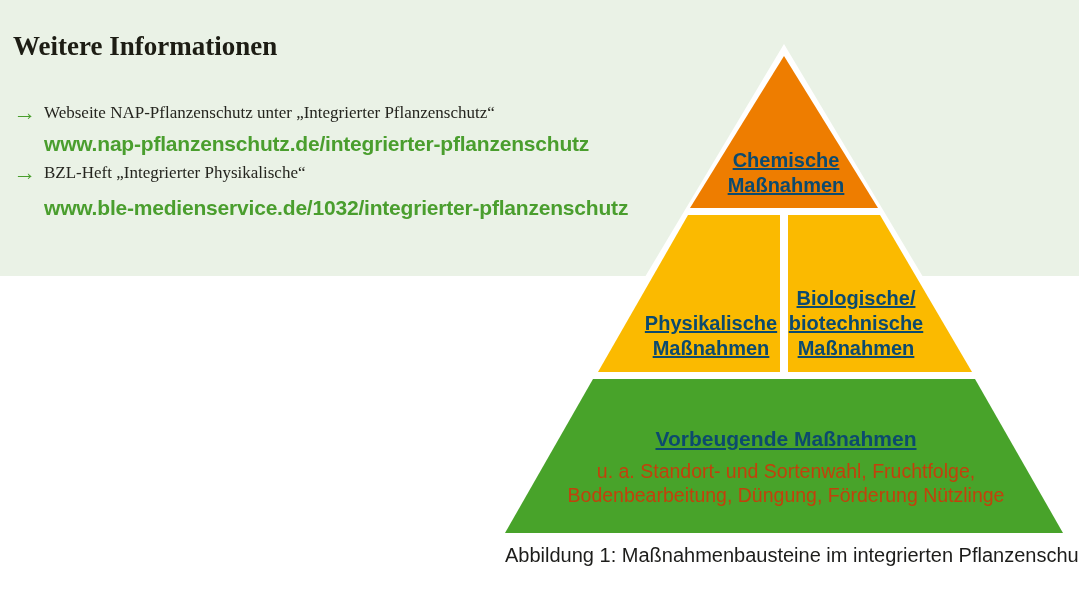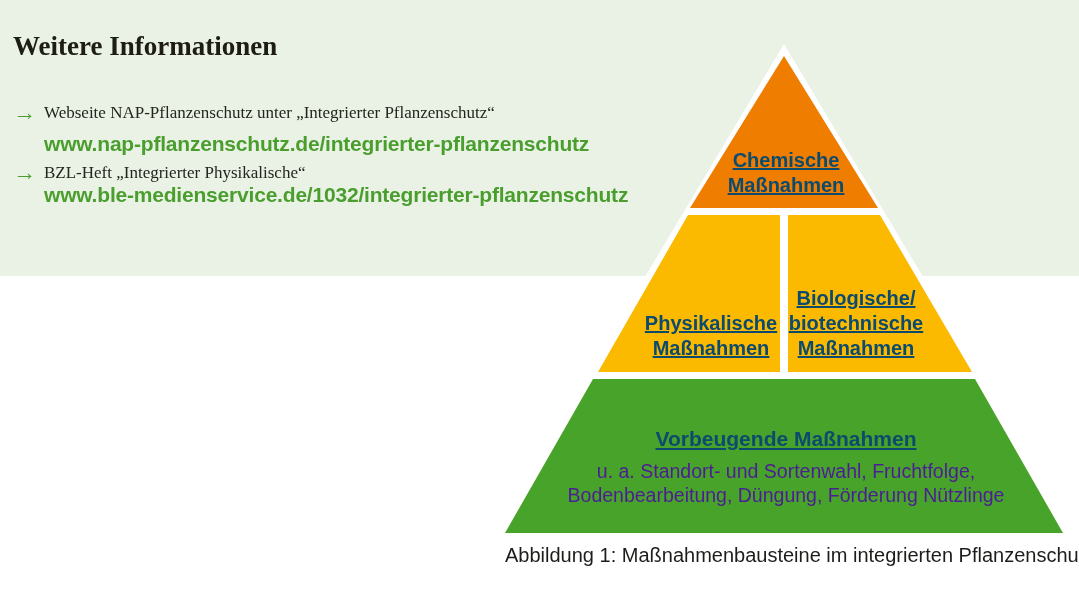--- a/index.html
+++ b/index.html
@@ -43,21 +43,21 @@
   .tier-label{
     position:absolute;transform:translateX(-50%);
     text-align:center;font-weight:bold;
     font-size:20px;line-height:25px;color:#0c4a6e;
     white-space:nowrap;
     text-decoration:underline;
   }
   .tier-sub{
     position:absolute;transform:translateX(-50%);
     text-align:center;font-weight:normal;
-    font-size:19.5px;line-height:24px;color:#4c1d95;
+    font-size:19.5px;line-height:24px;color:#c2410c;
     white-space:nowrap;
   }
   .vorb-label{font-size:21px;}
   .caption{
     position:absolute;left:505px;top:543px;
     font-size:20px;line-height:25px;color:#1d1d1b;
     white-space:nowrap;
   }
 </style>
 </head>
@@ -68,21 +68,21 @@
   <div class="band"></div>
 
   <div class="info-title">Weitere Informationen</div>
 
   <span class="arrow" style="top:98px">→</span>
   <div class="serif-line" style="top:99px">Webseite NAP-Pflanzenschutz unter „Integrierter Pflanzenschutz“</div>
   <div class="link-line" style="top:131px">www.nap-pflanzenschutz.de/integrierter-pflanzenschutz</div>
 
   <span class="arrow" style="top:158px">→</span>
   <div class="serif-line" style="top:159px">BZL-Heft „Integrierter Physikalische“</div>
-  <div class="link-line" style="top:182px">www.ble-medienservice.de/1032/integrierter-pflanzenschutz</div>
+  <div class="link-line" style="top:195px">www.ble-medienservice.de/1032/integrierter-pflanzenschutz</div>
 
   <svg class="pyr" width="1079" height="614" viewBox="0 0 1079 614">
     <polygon points="784,44 1080,540 488,540" fill="#ffffff"></polygon>
     <polygon points="784,56 878,208 690,208" fill="#ee7d00"></polygon>
     <polygon points="688,215 780,215 780,372 598,372" fill="#fbba00"></polygon>
     <polygon points="788,215 880,215 972,372 788,372" fill="#fbba00"></polygon>
     <polygon points="593,379 975,379 1063,533 505,533" fill="#48a32a"></polygon>
   </svg>
 
   <div class="tier-label" style="left:786px;top:148px">

